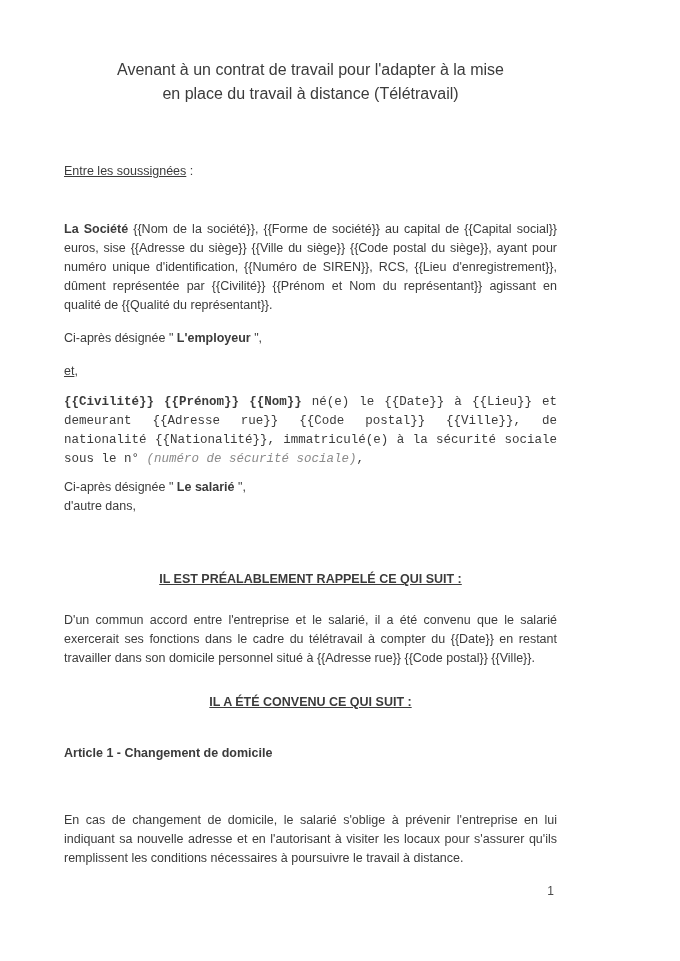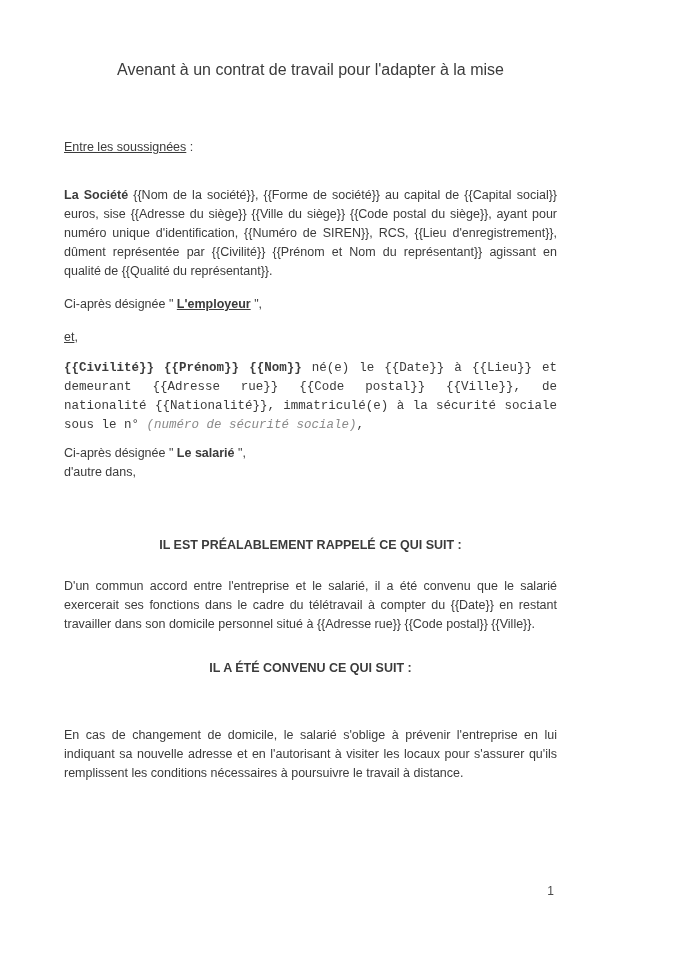--- a/index.html
+++ b/index.html
@@ -20,23 +20,23 @@
     font-size: 16px;
     line-height: 24px;
     color: #3b3b3b;
   }
   .block {
     font-size: 12.5px;
     line-height: 19px;
     color: #3b3b3b;
   }
   .justify { text-align: justify; }
-  .center  { text-align: center; }
+  .center  { text-align: center; text-decoration: underline; }
   .mt-intro    { margin-top: 56px; }
-  .mt-para1    { margin-top: 29px; }
+  .mt-para1    { margin-top: 39px; }
   .mt-desig    { margin-top: 14px; }
   .mt-et       { margin-top: 14px; }
   .mt-para2    { margin-top: 12px; font-family: Liberation Mono, monospace; }
   .mt-desig2   { margin-top: 9px; }
   .mt-head1    { margin-top: 54px; }
   .mt-para3    { margin-top: 22px; }
   .mt-head2    { margin-top: 25px; }
   .mt-art1     { margin-top: 32px; }
   .mt-para4    { margin-top: 48px; }
   .page-number {
@@ -47,39 +47,41 @@
     color: #4a4a4a;
   }
 </style>
 </head>
 <body>
 
 <div class="page">
 
   <div class="doc-title">
     <div>Avenant à un contrat de travail pour l'adapter à la mise</div>
+    <div>en place du travail à distance (Télétravail)</div>
   </div>
 
   <div class="block mt-intro"><span style="text-decoration: underline;">Entre les soussignées</span><span> :</span></div>
 
   <div class="block justify mt-para1"><span style="font-weight: 700;">La Société </span><span>{{Nom de la société}}, {{Forme de société}} au capital de {{Capital social}} euros, sise {{Adresse du siège}} {{Ville du siège}} {{Code postal du siège}}, ayant pour numéro unique d'identification, {{Numéro de SIREN}}, RCS, {{Lieu d'enregistrement}}, dûment représentée par {{Civilité}} {{Prénom et Nom du représentant}} agissant en qualité de {{Qualité du représentant}}.</span></div>
 
-  <div class="block mt-desig"><span>Ci-après désignée " </span><span style="font-weight: 700; text-decoration: underline;">L'employeur</span><span> ",</span></div>
+  <div class="block mt-desig"><span>Ci-après désignée " </span><span style="font-weight: 700;">L'employeur</span><span> ",</span></div>
 
   <div class="block mt-et"><span style="text-decoration: underline;">et</span><span>,</span></div>
 
   <div class="block justify mt-para2"><span style="font-weight: 700;">{{Civilité}} {{Prénom}} {{Nom}}</span><span> né(e) le {{Date}} à {{Lieu}} et demeurant {{Adresse rue}} {{Code postal}} {{Ville}}, de nationalité {{Nationalité}}, immatriculé(e) à la sécurité sociale sous le n° </span><span style="font-style: italic; color: rgb(138, 138, 138);">(numéro de sécurité sociale)</span><span>,</span></div>
 
   <div class="block mt-desig2"><span>Ci-après désignée " </span><span style="font-weight: 700;">Le salarié</span><span> ",</span></div>
   <div class="block"><span>d'autre dans,</span></div>
 
   <div class="block center mt-head1"><span style="font-weight: 700;">IL EST PRÉALABLEMENT RAPPELÉ CE QUI SUIT :</span></div>
 
   <div class="block justify mt-para3"><span>D'un commun accord entre l'entreprise et le salarié, il a été convenu que le salarié exercerait ses fonctions dans le cadre du télétravail à compter du {{Date}} en restant travailler dans son domicile personnel situé à {{Adresse rue}} {{Code postal}} {{Ville}}.</span></div>
 
   <div class="block center mt-head2"><span style="font-weight: 700;">IL A ÉTÉ CONVENU CE QUI SUIT :</span></div>
 
+  <div class="block mt-art1"><span style="font-weight: 700;">Article 1 - Changement de domicile</span></div>
 
   <div class="block justify mt-para4"><span>En cas de changement de domicile, le salarié s'oblige à prévenir l'entreprise en lui indiquant sa nouvelle adresse et en l'autorisant à visiter les locaux pour s'assurer qu'ils remplissent les conditions nécessaires à poursuivre le travail à distance.</span></div>
 
   <div class="page-number">1</div>
 
 </div>
 
 </body></html>

